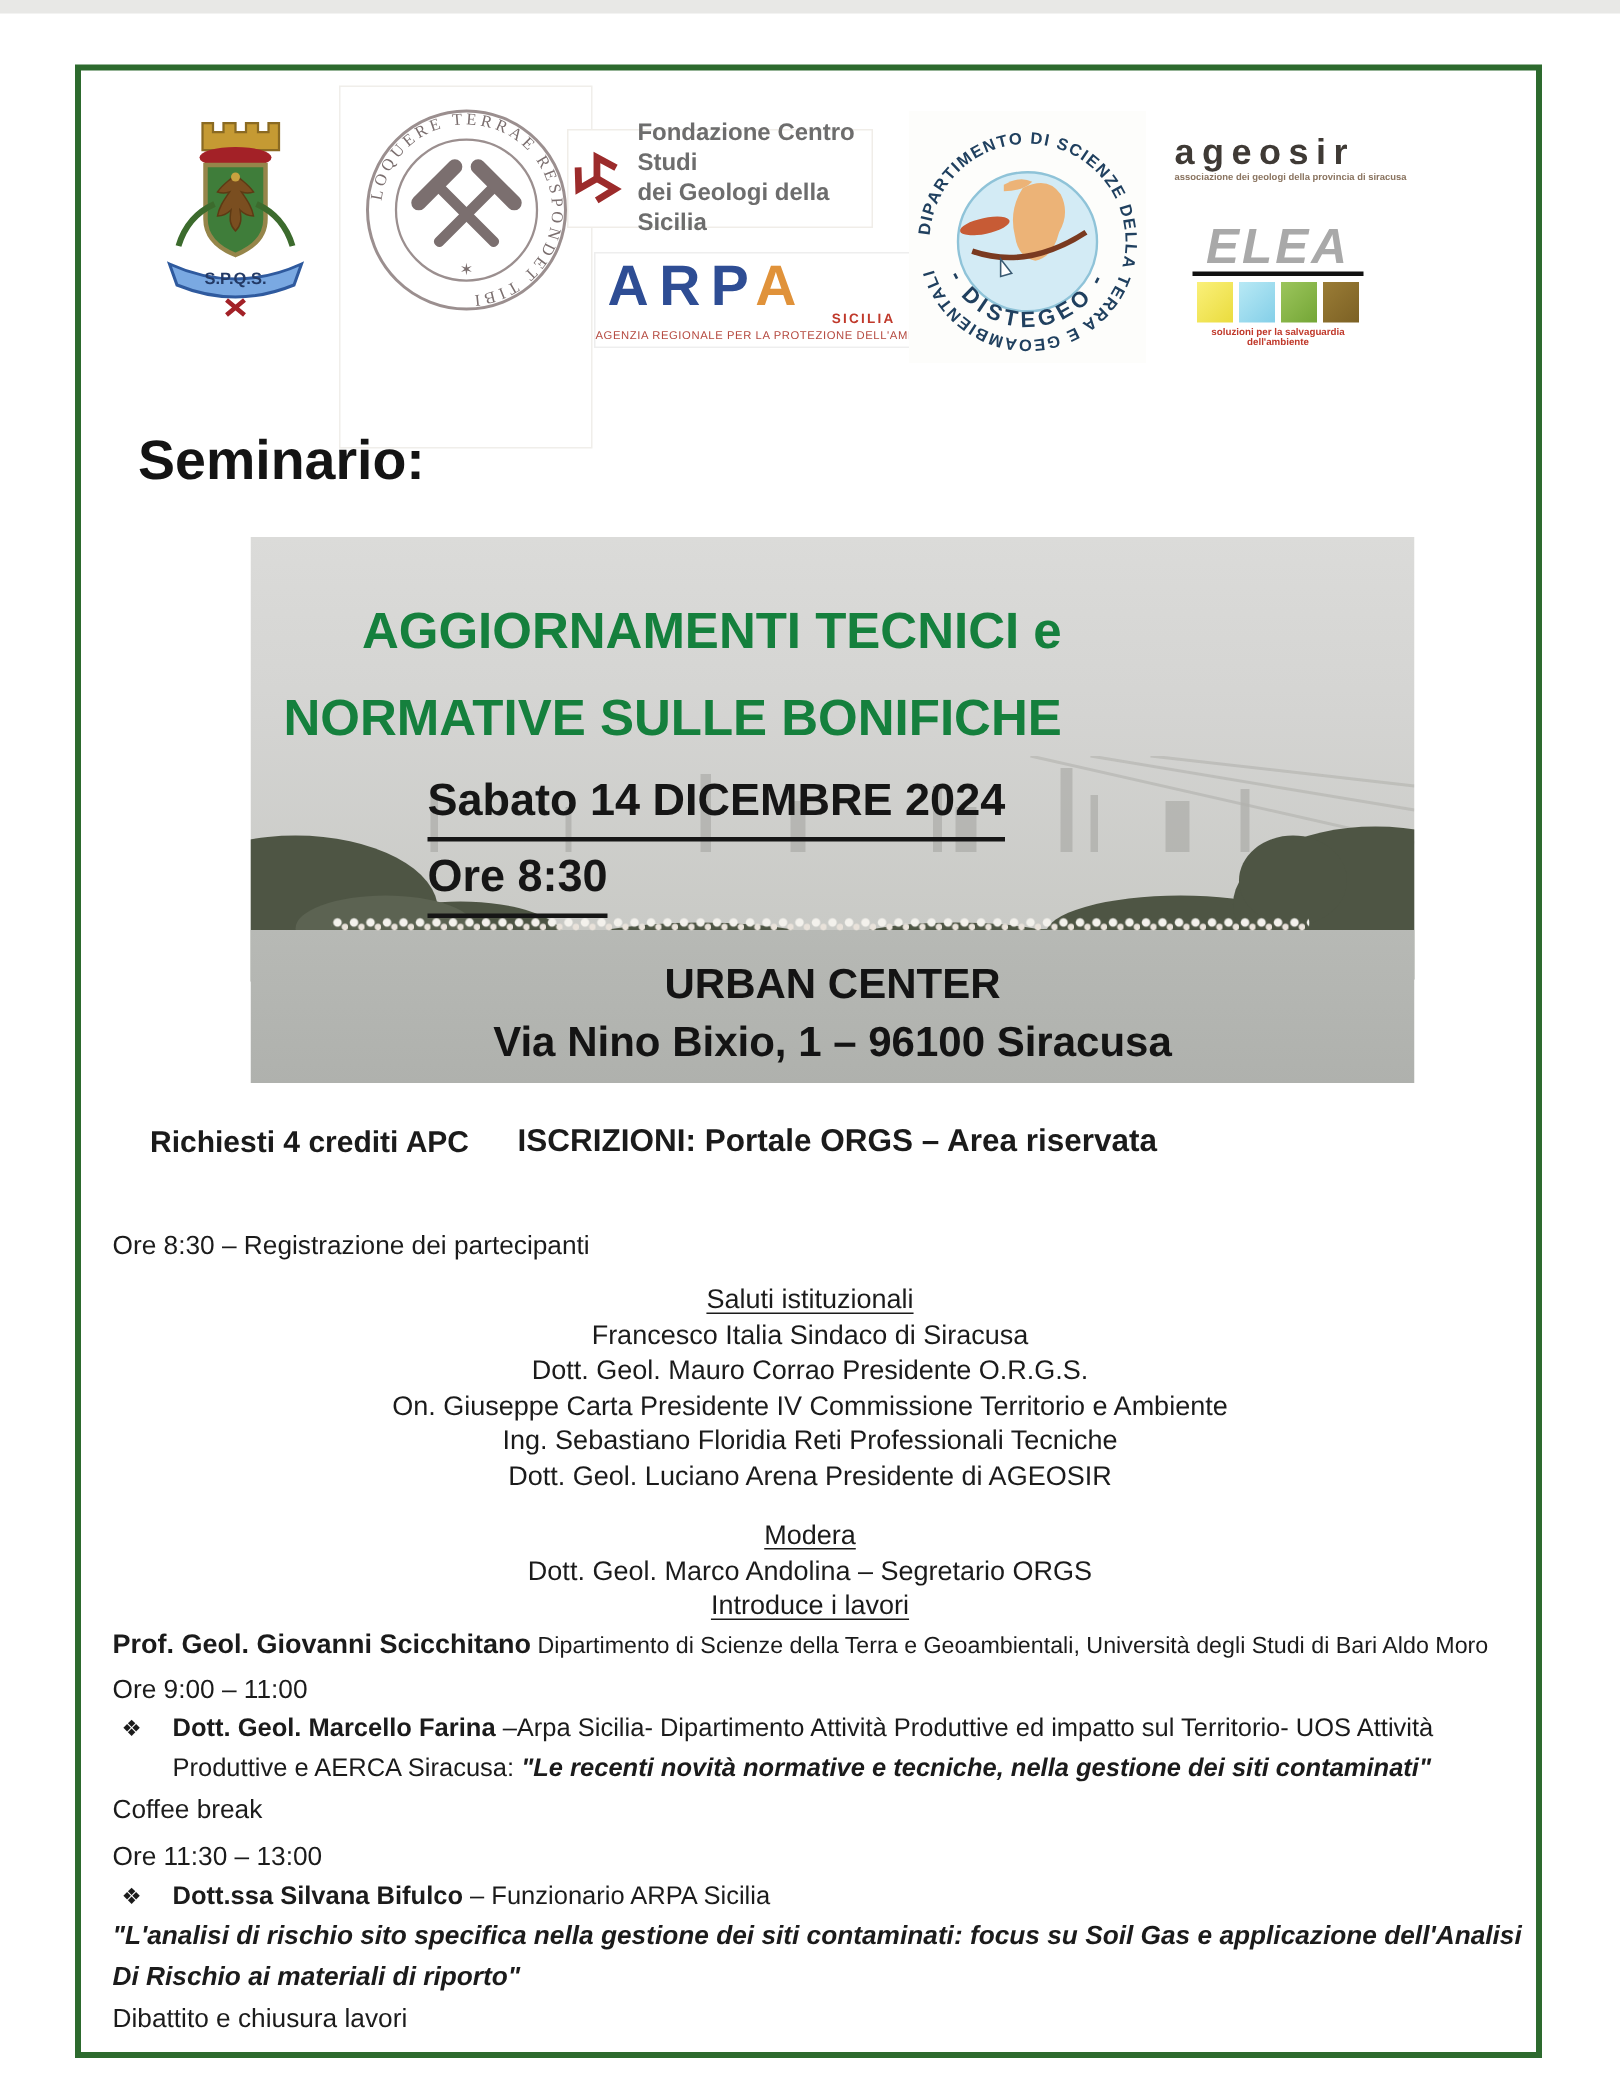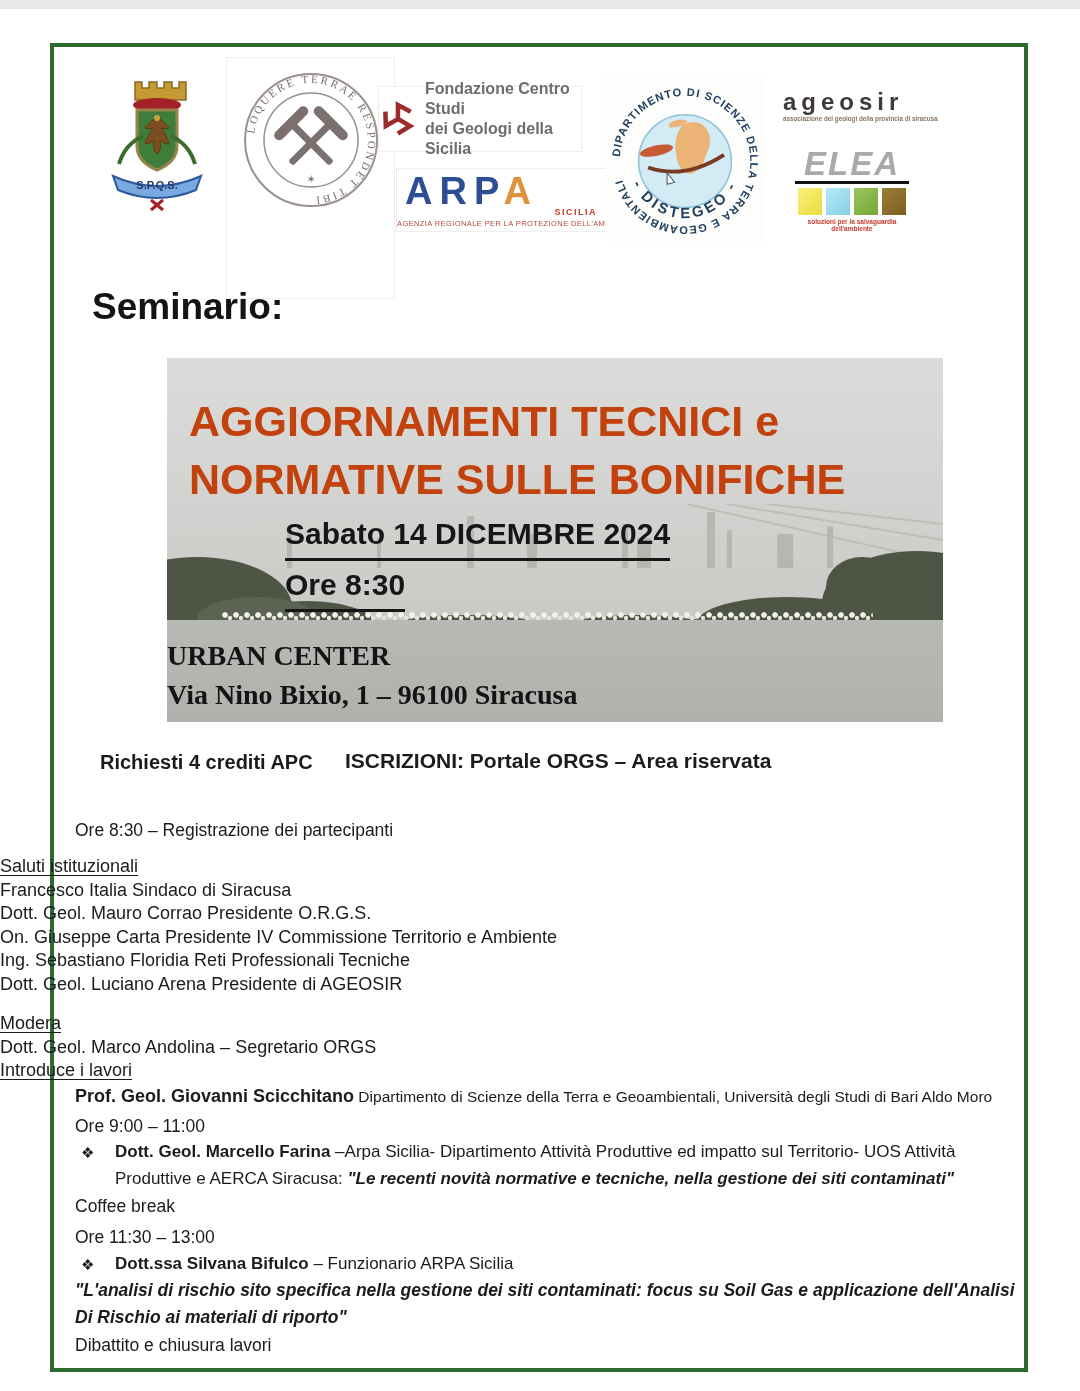--- a/index.html
+++ b/index.html
@@ -45,33 +45,33 @@
   .hero{left:167px;top:358px;width:776px;height:364px;overflow:hidden;}
   .ph{position:absolute;}
   .sky{left:0;top:0;width:776px;height:72%;background:linear-gradient(180deg,#dbdbd9 0%,#d4d4d2 45%,#c9cac6 100%);}
   .skyline{left:0;top:40%;width:776px;height:80px;}
   .treeband{left:0;top:52%;width:776px;height:110px;}
   .water{left:0;top:72%;width:776px;height:28%;background:linear-gradient(180deg,#b7b9b5,#afb1ad);}
   .flamingos{left:7%;top:68.5%;width:84%;height:17px;border-radius:9px;
     background-image:radial-gradient(circle at 4px 8px,#f3f1ec 2.4px,rgba(0,0,0,0) 3.2px),
                      radial-gradient(circle at 9px 11px,#e9e2da 1.8px,rgba(0,0,0,0) 2.6px);
     background-size:11px 17px;}
-  .hero-title{position:absolute;left:22px;top:34px;color:#c2410c;font-weight:800;font-size:43px;line-height:58px;}
+  .hero-title{position:absolute;left:22px;top:34px;color:#15803d;font-weight:800;font-size:34px;line-height:58px;text-align:right;}
   .hero-when{position:absolute;left:118px;top:152px;font-size:30px;font-weight:800;line-height:47px;color:#161616;}
   .hero-when .u{display:inline-block;border-bottom:3px solid #161616;padding-bottom:1px;}
-  .hero-venue{position:absolute;left:0;width:776px;top:278px;text-align:left;font-weight:800;font-size:28px;line-height:39px;color:#141414;font-family:Liberation Serif, serif;}
+  .hero-venue{position:absolute;left:0;width:776px;top:278px;text-align:center;font-weight:800;font-size:28px;line-height:39px;color:#141414;}
 
   
   .credits{left:100px;top:751px;font-size:20px;font-weight:700;}
   .iscrizioni{left:345px;top:749px;font-size:21px;font-weight:700;}
 
   
   .pline{font-size:17.5px;}
   .reg-line{left:75px;top:820px;}
-  .center-col{left:0;top:0;width:1080px;text-align:left;font-size:18px;line-height:23.6px;}
+  .center-col{left:0;top:0;width:1080px;text-align:center;font-size:18px;line-height:23.6px;}
   .cc1{top:855px;}
   .cc2{top:1012px;}
   .uline{text-decoration:underline;text-underline-offset:3px;}
   .intro-line{left:75px;top:1086px;width:940px;}
   .intro-name{font-size:18px;font-weight:700;}
   .intro-aff{font-size:15.5px;}
   .time-line{left:75px;top:1116px;}
   .t2{top:1227px;}
   .bullet-item{left:75px;width:940px;padding-left:40px;box-sizing:border-box;font-size:17px;line-height:26.5px;}
   .b1{top:1139px;}

